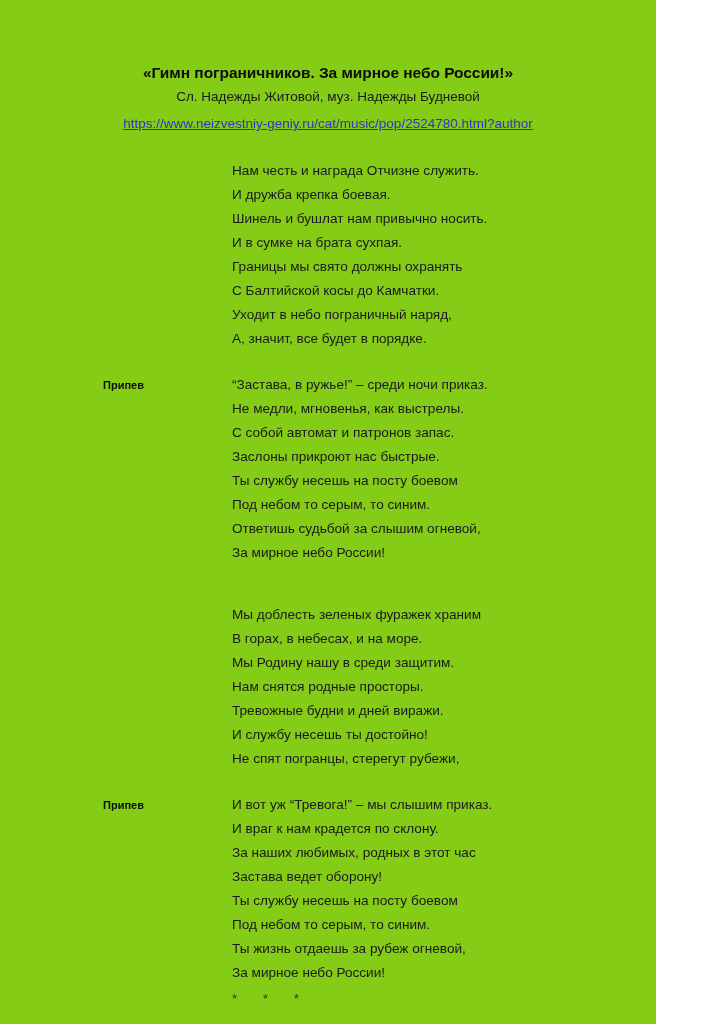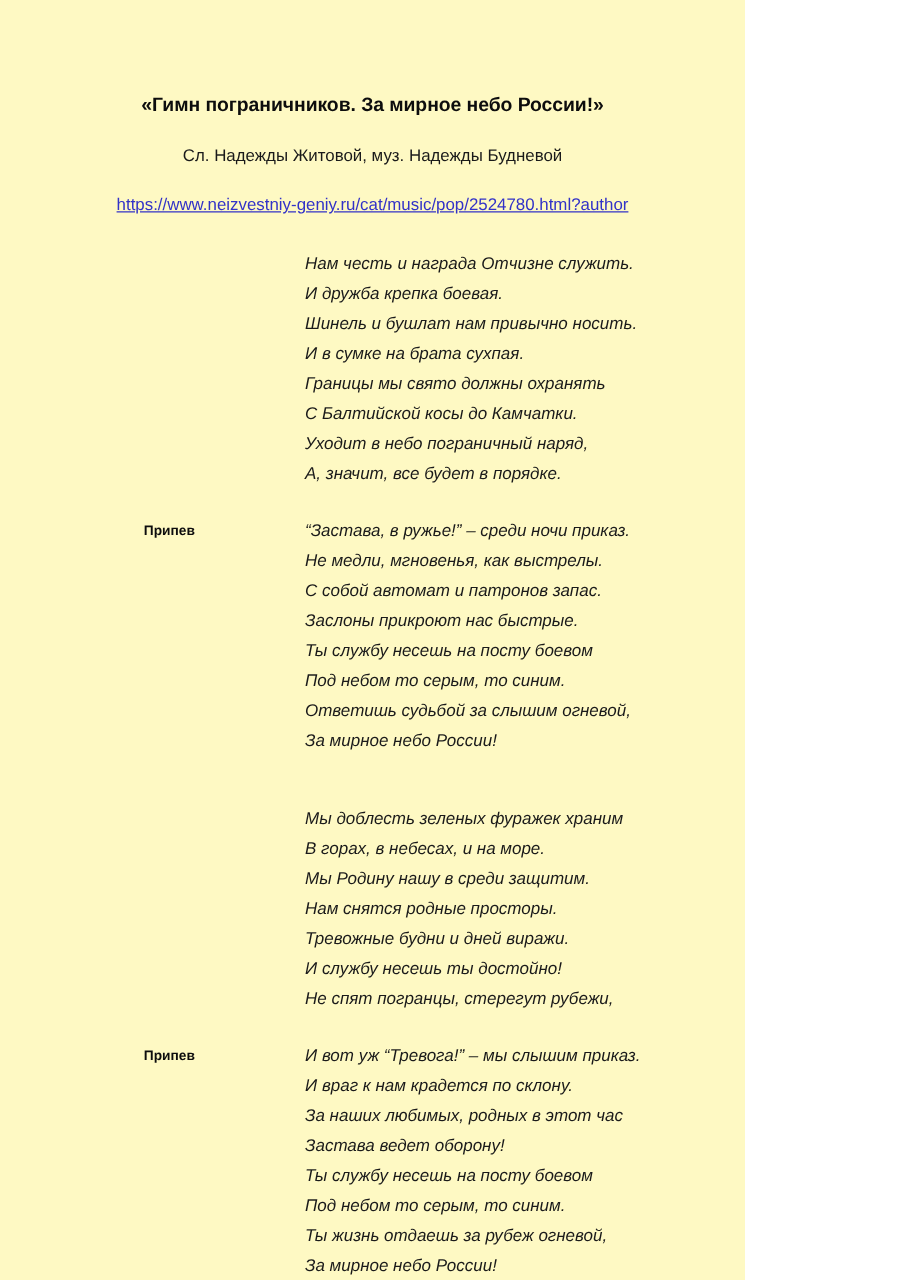--- a/index.html
+++ b/index.html
@@ -10,25 +10,25 @@
   body {
     width: 724px;
     height: 1024px;
     font-family: "Liberation Sans", sans-serif;
     color: #111111;
     overflow: hidden;
     position: relative;
   }
 
   .page {
-    width: 596px;
+    width: 656px;
     height: 1024px;
     box-sizing: border-box;
-    padding: 12px;
-    background: #fef9c3;
+    padding: 0;
+    background: #84cc16;
     position: relative;
   }
 
   
   .doc-header {
     padding-top: 62px;
     text-align: center;
   }
 
   .doc-title {
@@ -37,21 +37,21 @@
     line-height: 22px;
     color: #0d0d0d;
     letter-spacing: -0.05px;
     margin: 0;
   }
 
   .doc-credits {
     font-size: 13.5px;
     line-height: 22px;
     color: #1a1a1a;
-    margin: 16px;
+    margin: 0;
     padding-top: 2px;
   }
 
   .doc-source {
     font-size: 13.5px;
     line-height: 22px;
     margin: 4px;
     padding-top: 1px;
   }
   .doc-source a,
@@ -84,21 +84,20 @@
     top: 0;
     font-size: 11px;
     font-weight: bold;
     line-height: 24px;
     color: #0d0d0d;
     white-space: nowrap;
   }
 
   .stanza-lines {
     margin-left: 129px;
-    font-style: italic;
   }
 
   .lyric-line {
     font-size: 13.6px;
     line-height: 24px;
     color: #1a1a1a;
     white-space: pre;
   }
 
   

